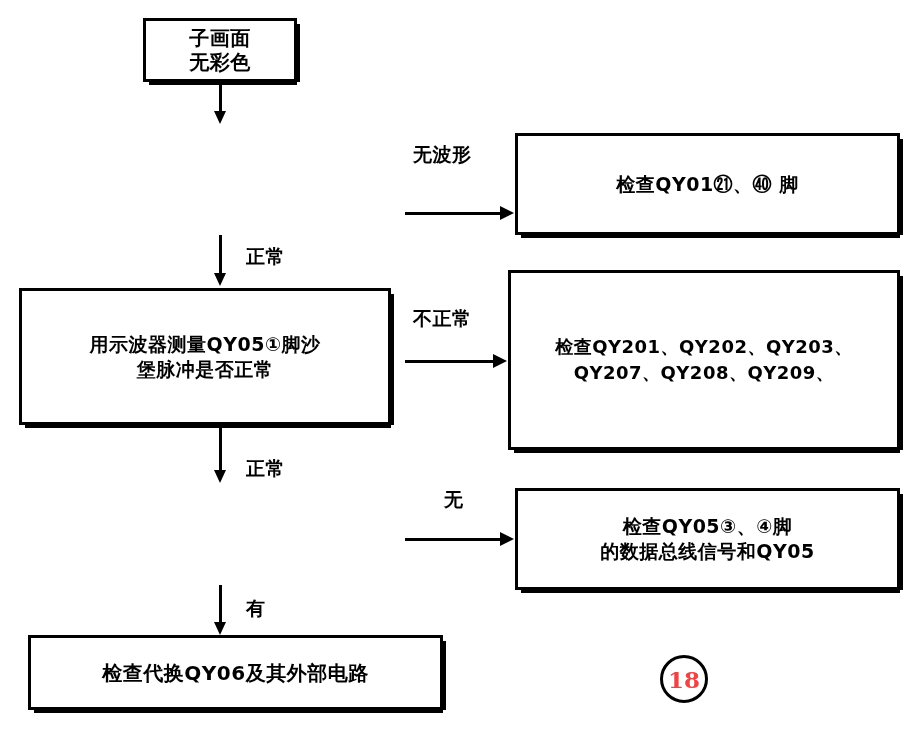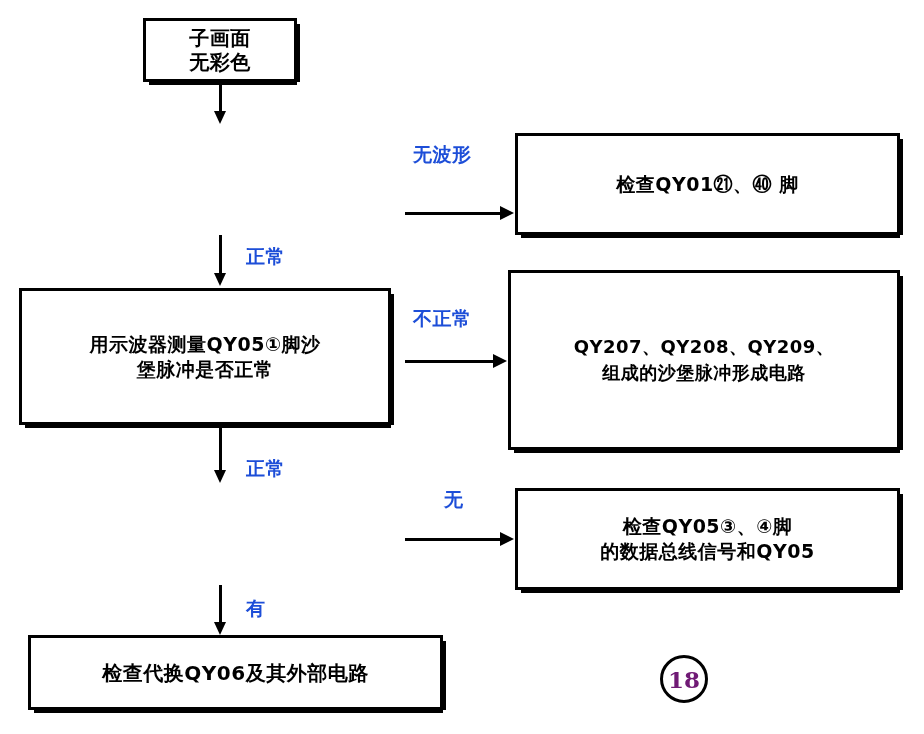--- a/index.html
+++ b/index.html
@@ -86,41 +86,41 @@
   .arrow-right {
     position: absolute;
     width: 0;
     height: 0;
     border-top: 7px solid transparent;
     border-bottom: 7px solid transparent;
     border-left: 14px solid #000000;
   }
   .edge-label {
     position: absolute;
-    color: #1d4ed8;
+    color: #000000;
     font-weight: bold;
     font-size: 19px;
     white-space: nowrap;
     letter-spacing: 0.5px;
     font-family: "DejaVu Sans", "Liberation Sans", sans-serif;
   }
   #page-marker {
     position: absolute;
     left: 660px;
     top: 655px;
     width: 42px;
     height: 42px;
     border: 3px solid #000000;
     border-radius: 50%;
     display: flex;
     align-items: center;
     justify-content: center;
     font-size: 23px;
     font-weight: bold;
-    color: #701a75;
+    color: #ef4444;
     font-family: "DejaVu Serif", "Liberation Serif", serif;
   }
 </style>
 </head>
 <body>
 
 <div id="canvas">
 
   <div class="node" id="node-start">
     <div class="line">子画面</div>
@@ -131,22 +131,22 @@
   <div class="node" id="node-a1">
     <div class="line">检查QY01㉑、㊵ 脚</div>
   </div>
 
   <div class="node" id="node-q2">
     <div class="line">用示波器测量QY05①脚沙</div>
     <div class="line">堡脉冲是否正常</div>
   </div>
 
   <div class="node" id="node-a2">
+    <div class="line">检查QY201、QY202、QY203、</div>
     <div class="line">QY207、QY208、QY209、</div>
-    <div class="line">组成的沙堡脉冲形成电路</div>
   </div>
 
 
   <div class="node" id="node-a3">
     <div class="line">检查QY05③、④脚</div>
     <div class="line">的数据总线信号和QY05</div>
   </div>
 
   <div class="node" id="node-end">
     <div class="line">检查代换QY06及其外部电路</div>

